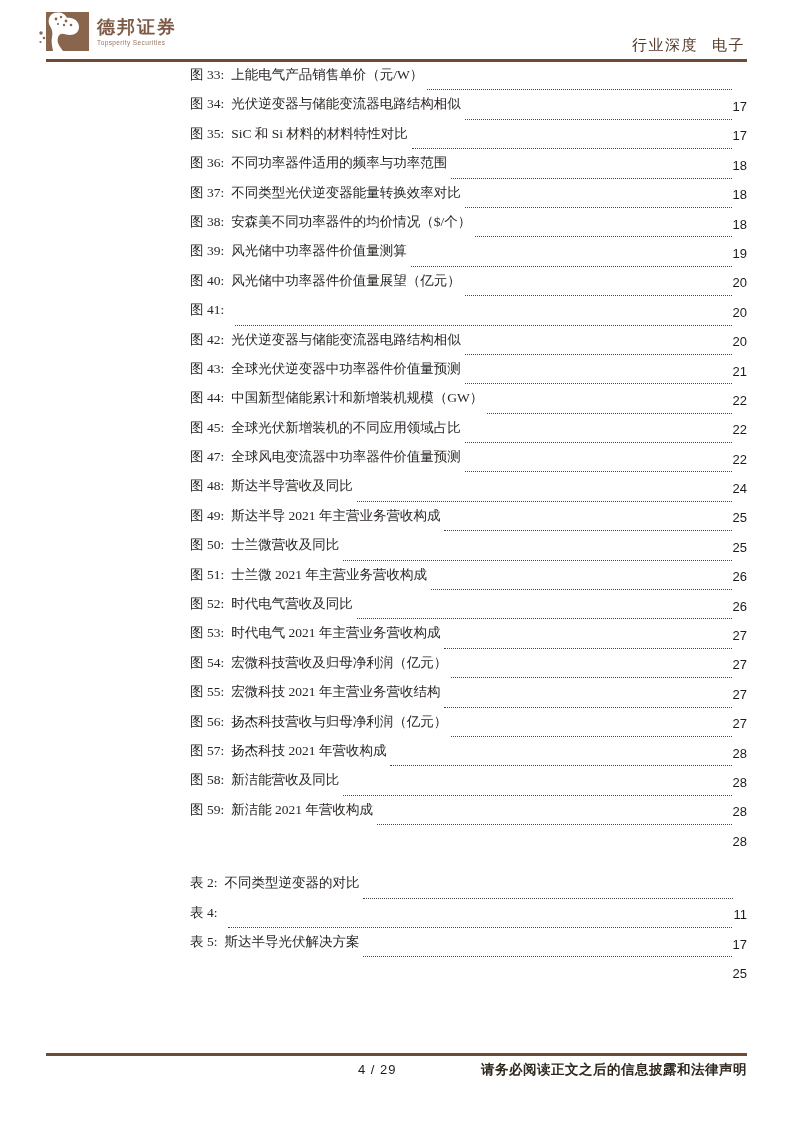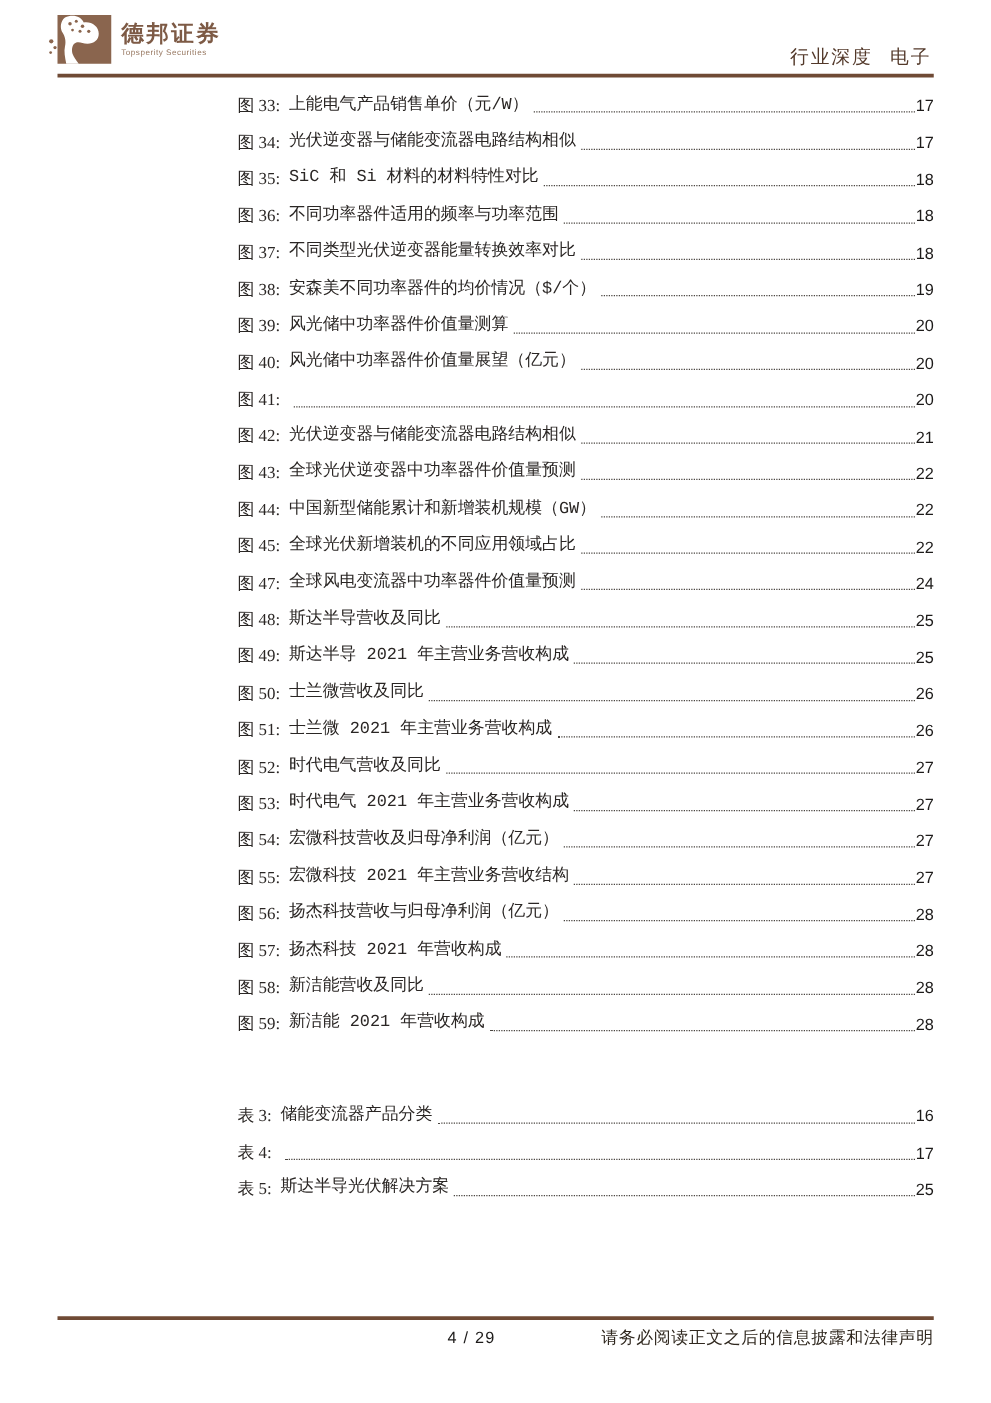--- a/index.html
+++ b/index.html
@@ -33,50 +33,50 @@
   .header-rule {
     position: absolute; left: 46px; right: 46px; top: 59px; height: 3px;
     background: #6f4a35;
   }
 
   
   .toc-wrap { position: absolute; left: 190px; right: 46px; top: 68px; }
   .toc-list { display: block; }
   .toc-gap { height: 44px; }
   .toc-row {
-    display: flex; align-items: flex-end;
+    display: flex; 
     height: 29.4px; box-sizing: border-box; padding-bottom: 5px;
     font-size: 13.5px;
   }
   .toc-label { white-space: nowrap; margin-right: 7px; line-height: 1.1; }
-  .toc-title { white-space: nowrap; line-height: 1.1; font-family: Liberation Mono, monospace; }
+  .toc-title { white-space: nowrap; line-height: 1.1; }
   .toc-dots {
     flex: 1 1 auto; min-width: 8px;
     border-bottom: 1.7px dotted #4a4540;
     margin: 0 1px 2px 4px;
   }
   .toc-page {
     white-space: nowrap; line-height: 1.1;
     font-family: "Liberation Sans", sans-serif;
-    font-size: 13px; color: #1d1b1a;
+    font-size: 13px; color: #1d1b1a; margin-top: 32px;
   }
 
   
   .footer-rule {
     position: absolute; left: 46px; right: 46px; top: 1053px; height: 3px;
     background: #6f4a35;
   }
   .footer-page {
     position: absolute; left: 358px; top: 1062px;
     font-family: "Liberation Sans", sans-serif;
     font-size: 13px; color: #1d1b1a; letter-spacing: 1px;
   }
   .footer-disclaimer {
     position: absolute; right: 46px; top: 1061px;
-    font-size: 13.5px; font-weight: normal; color: #30281f; letter-spacing: 0.5px;
+    font-size: 13.5px; font-weight: bold; color: #30281f; letter-spacing: 0.5px;
   }
 </style>
 </head>
 <body>
 
 <div class="header">
   <div class="logo-box">
     <span>
       <svg width="52" height="42" viewBox="0 0 52 42" xmlns="http://www.w3.org/2000/svg">
         <rect x="8" y="1" width="43" height="39" fill="#8a654e"></rect>
@@ -283,27 +283,27 @@
   <div class="toc-row">
     <span class="toc-label">图 59:</span>
     <span class="toc-title">新洁能 2021 年营收构成</span>
     <span class="toc-dots"></span>
     <span class="toc-page">28</span>
   </div>
 </div>
   <div class="toc-gap"></div>
   <div class="toc-list" id="tables-list">
 
-
-  <div class="toc-row">
-    <span class="toc-label">表 3:</span>
-    <span class="toc-title">储能变流器产品分类</span>
-    <span class="toc-dots"></span>
-    <span class="toc-page">16</span>
-  </div>
+  <div class="toc-row">
+    <span class="toc-label">表 2:</span>
+    <span class="toc-title">不同类型逆变器的对比</span>
+    <span class="toc-dots"></span>
+    <span class="toc-page">11</span>
+  </div>
+
 
   <div class="toc-row">
     <span class="toc-label">表 4:</span>
     <span class="toc-dots"></span>
     <span class="toc-page">17</span>
   </div>
 
   <div class="toc-row">
     <span class="toc-label">表 5:</span>
     <span class="toc-title">斯达半导光伏解决方案</span>

